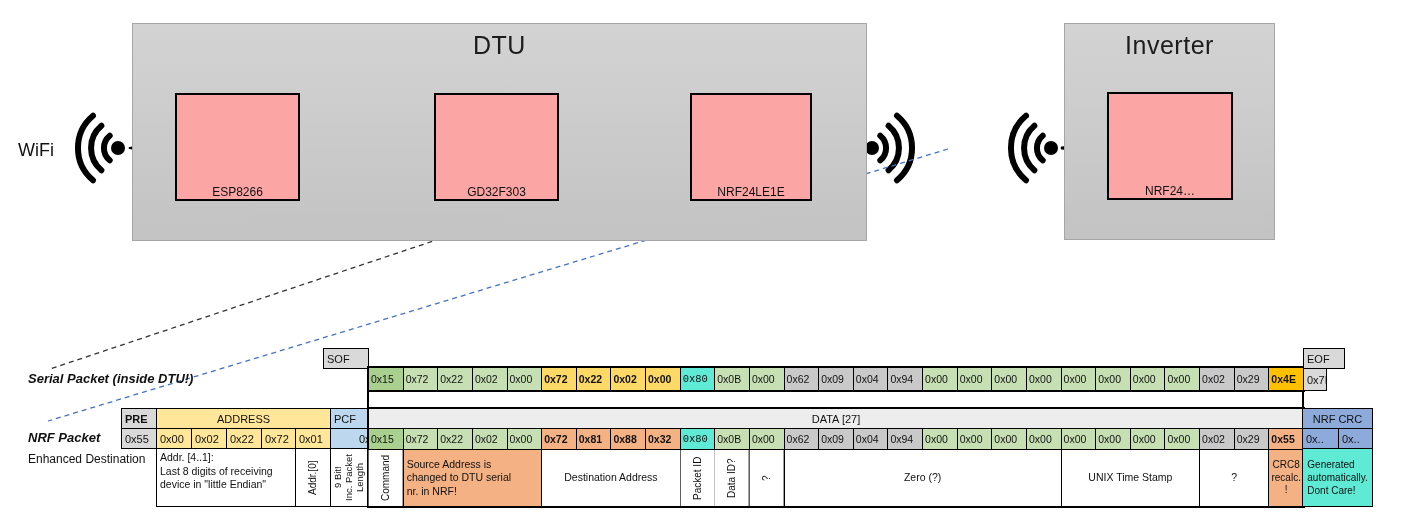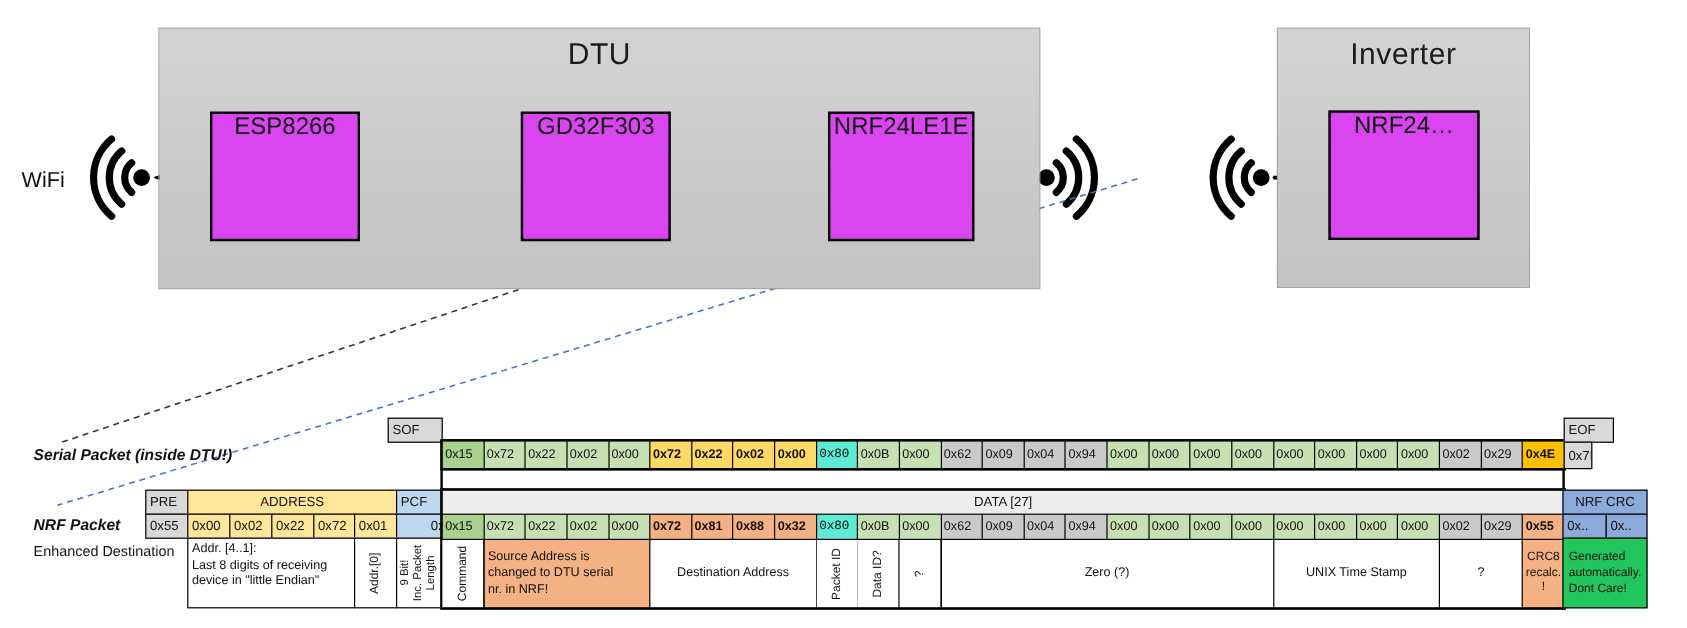--- a/index.html
+++ b/index.html
@@ -7,22 +7,22 @@
     position:relative;width:1406px;height:523px;background:#fff;overflow:hidden;
     font-family:"Liberation Sans","DejaVu Sans",sans-serif;color:#111;
   }
   .abs{position:absolute;box-sizing:border-box;}
   svg.overlay{position:absolute;left:0;top:0;z-index:1;pointer-events:none;}
   .layer{position:absolute;left:0;top:0;z-index:2;width:100%;height:100%;pointer-events:none;}
 
   
   .grayblock{background:linear-gradient(180deg,#d3d3d3,#c3c3c3);border:1px solid #a6a6a6;}
   .blocktitle{text-align:center;font-size:25px;color:#1c1c1c;letter-spacing:0.5px;}
-  .chip{background:#d946ef;border:2px solid #000;display:flex;align-items:flex-start;justify-content:center;
-        font-size:20px;color:#111;}
+  .chip{background:#fca5a5;border:2px solid #000;display:flex;align-items:flex-end;justify-content:center;
+        font-size:12px;color:#111;}
   .wifilabel{font-size:18px;color:#111;}
 
   
   .cell{border:1px solid #000;font-size:11px;display:flex;align-items:center;
         padding-left:3px;background:#d9d9d9;overflow:hidden;white-space:nowrap;}
   .cell.ctr{justify-content:center;padding-left:0;}
   .hdr-yellow{background:#ffe699;}
   .hdr-blue{background:#bdd7ee;}
   .hdr-bluedk{background:#8eaadb;}
   .hdr-graylt{background:#d9d9d9;}
@@ -166,21 +166,21 @@
 
     <div class="abs cell hdr-graylt" style="left:1303px;top:348px;width:42px;height:21px;">EOF</div>
     <div class="abs cell hdr-graylt" style="left:1303px;top:368px;width:24px;height:23px;">0x7F</div>
 
     <div class="abs conn" style="left:367px;top:391px;width:2px;height:17px;"></div>
     <div class="abs conn" style="left:1302px;top:391px;width:2px;height:17px;"></div>
 
     <div class="abs rowlabel" style="left:28px;top:430px;">NRF Packet</div>
     <div class="abs sublabel" style="left:28px;top:452px;">Enhanced Destination</div>
 
-    <div class="abs cell hdr-graylt" style="left:121px;top:408px;width:36px;height:21px;">PRE</div>
+    <div class="abs cell hdr-graylt" style="left:121px;top:408px;width:36px;height:21px;font-weight:bold;">PRE</div>
     <div class="abs cell ctr hdr-yellow" style="left:156px;top:408px;width:175px;height:21px;">ADDRESS</div>
     <div class="abs cell hdr-blue" style="left:330px;top:408px;width:39px;height:21px;">PCF</div>
 
     <div class="abs cell hdr-graylt" style="left:121px;top:428px;width:36px;height:21px;">0x55</div>
     <div class="abs cell hdr-yellow" style="left:156px;top:428px;width:36px;height:21px;">0x00</div>
     <div class="abs cell hdr-yellow" style="left:191px;top:428px;width:36px;height:21px;">0x02</div>
     <div class="abs cell hdr-yellow" style="left:226px;top:428px;width:36px;height:21px;">0x22</div>
     <div class="abs cell hdr-yellow" style="left:261px;top:428px;width:35px;height:21px;">0x72</div>
     <div class="abs cell hdr-yellow" style="left:295px;top:428px;width:36px;height:21px;">0x01</div>
     <div class="abs cell hdr-blue" style="left:330px;top:428px;width:39px;height:21px;padding-left:28px;">0x0DA</div>
@@ -238,17 +238,17 @@
         <div class="acell ctr" style="grid-column:span 2">?</div>
         <div class="acell ctr orange pre small">CRC8
 recalc.
 !</div>
       </div>
     </div>
 
     <div class="abs cell ctr hdr-bluedk" style="left:1302px;top:408px;width:71px;height:21px;">NRF CRC</div>
     <div class="abs cell hdr-bluedk" style="left:1302px;top:428px;width:37px;height:21px;">0x..</div>
     <div class="abs cell hdr-bluedk" style="left:1338px;top:428px;width:35px;height:21px;">0x..</div>
-    <div class="abs cell ctr pre small" style="left:1302px;top:448px;width:71px;height:59px;background:#22c55e;line-height:1.3;">Generated
+    <div class="abs cell ctr pre small" style="left:1302px;top:448px;width:71px;height:59px;background:#5eead4;line-height:1.3;">Generated
 automatically.
 Dont Care!</div>
   </div>
 </div>
 
 </body></html>

